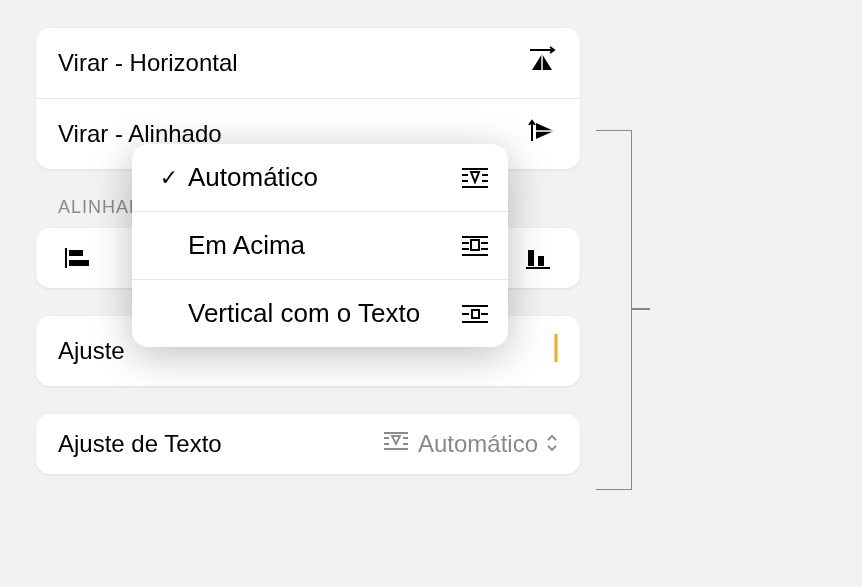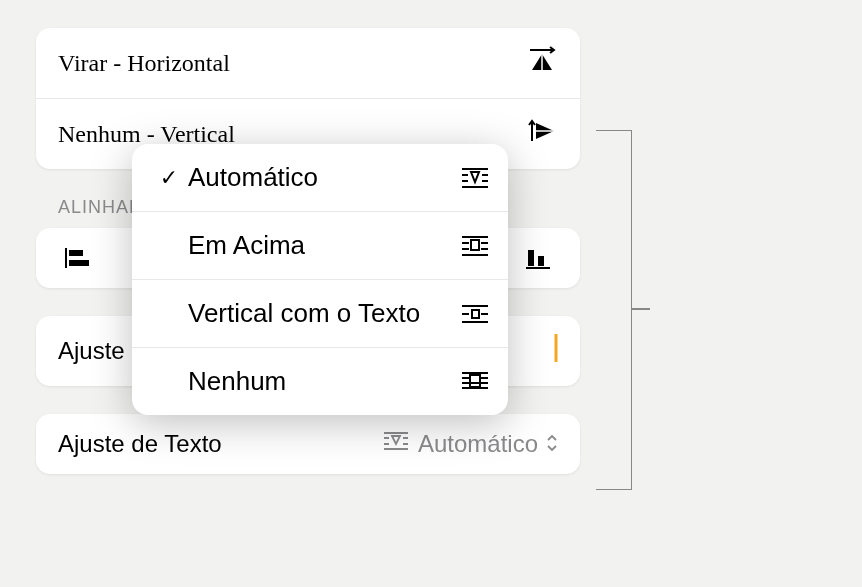--- a/index.html
+++ b/index.html
@@ -25,21 +25,20 @@
       overflow: hidden;
     }
     .row {
       display: flex;
       align-items: center;
       justify-content: space-between;
       padding: 18px 22px;
       font-size: 24px;
       color: #000;
       border-bottom: 1px solid #e8e8e8;
-      font-family: Liberation Serif, serif;
     }
     .row:last-child { border-bottom: none; }
     .section-label {
       font-size: 18px;
       letter-spacing: 1px;
       color: #8a8a8d;
       padding: 0 22px 10px 22px;
       text-transform: uppercase;
     }
     .align-row {
@@ -135,21 +134,21 @@
       <span>
         <svg width="32" height="28" viewBox="0 0 32 28">
           <line x1="4" y1="4" x2="28" y2="4" stroke="#000" stroke-width="2"></line>
           <polyline points="24,1 28,4 24,7" fill="none" stroke="#000" stroke-width="2"></polyline>
           <path d="M6 24 L16 8 L26 24 Z" fill="#000"></path>
           <line x1="16" y1="6" x2="16" y2="26" stroke="#fff" stroke-width="1.5"></line>
         </svg>
       </span>
     </div>
     <div class="row">
-      <span>Nenhum - Vertical</span>
+      <span>Virar - Alinhado</span>
       <span>
         <svg width="32" height="28" viewBox="0 0 32 28">
           <line x1="6" y1="4" x2="6" y2="24" stroke="#000" stroke-width="2"></line>
           <polyline points="3,8 6,4 9,8" fill="none" stroke="#000" stroke-width="2"></polyline>
           <path d="M10 6 L28 14 L10 22 Z" fill="#000"></path>
           <line x1="8" y1="14" x2="30" y2="14" stroke="#fff" stroke-width="1.5"></line>
         </svg>
       </span>
     </div>
   </div>
@@ -250,29 +249,16 @@
     <span class="popup-icon">
       <svg width="30" height="24" viewBox="0 0 30 24">
         <line x1="2" y1="4" x2="28" y2="4" stroke="#000" stroke-width="2"></line>
         <line x1="2" y1="12" x2="9" y2="12" stroke="#000" stroke-width="2"></line>
         <rect x="12" y="8" width="7" height="8" fill="none" stroke="#000" stroke-width="2"></rect>
         <line x1="21" y1="12" x2="28" y2="12" stroke="#000" stroke-width="2"></line>
         <line x1="2" y1="20" x2="28" y2="20" stroke="#000" stroke-width="2"></line>
       </svg>
     </span>
   </div>
-  <div class="popup-row">
-    <span class="popup-check"></span>
-    <span class="popup-label">Nenhum</span>
-    <span class="popup-icon">
-      <svg width="30" height="24" viewBox="0 0 30 24">
-        <line x1="2" y1="3" x2="28" y2="3" stroke="#000" stroke-width="2"></line>
-        <line x1="2" y1="8" x2="28" y2="8" stroke="#000" stroke-width="2"></line>
-        <rect x="10" y="5" width="10" height="12" fill="#fff" stroke="#000" stroke-width="2"></rect>
-        <line x1="2" y1="13" x2="28" y2="13" stroke="#000" stroke-width="2"></line>
-        <line x1="2" y1="18" x2="28" y2="18" stroke="#000" stroke-width="2"></line>
-      </svg>
-    </span>
-  </div>
 </div>
 
 <div class="callout"></div>
 <div class="callout-tick"></div>
 
 </body></html>

